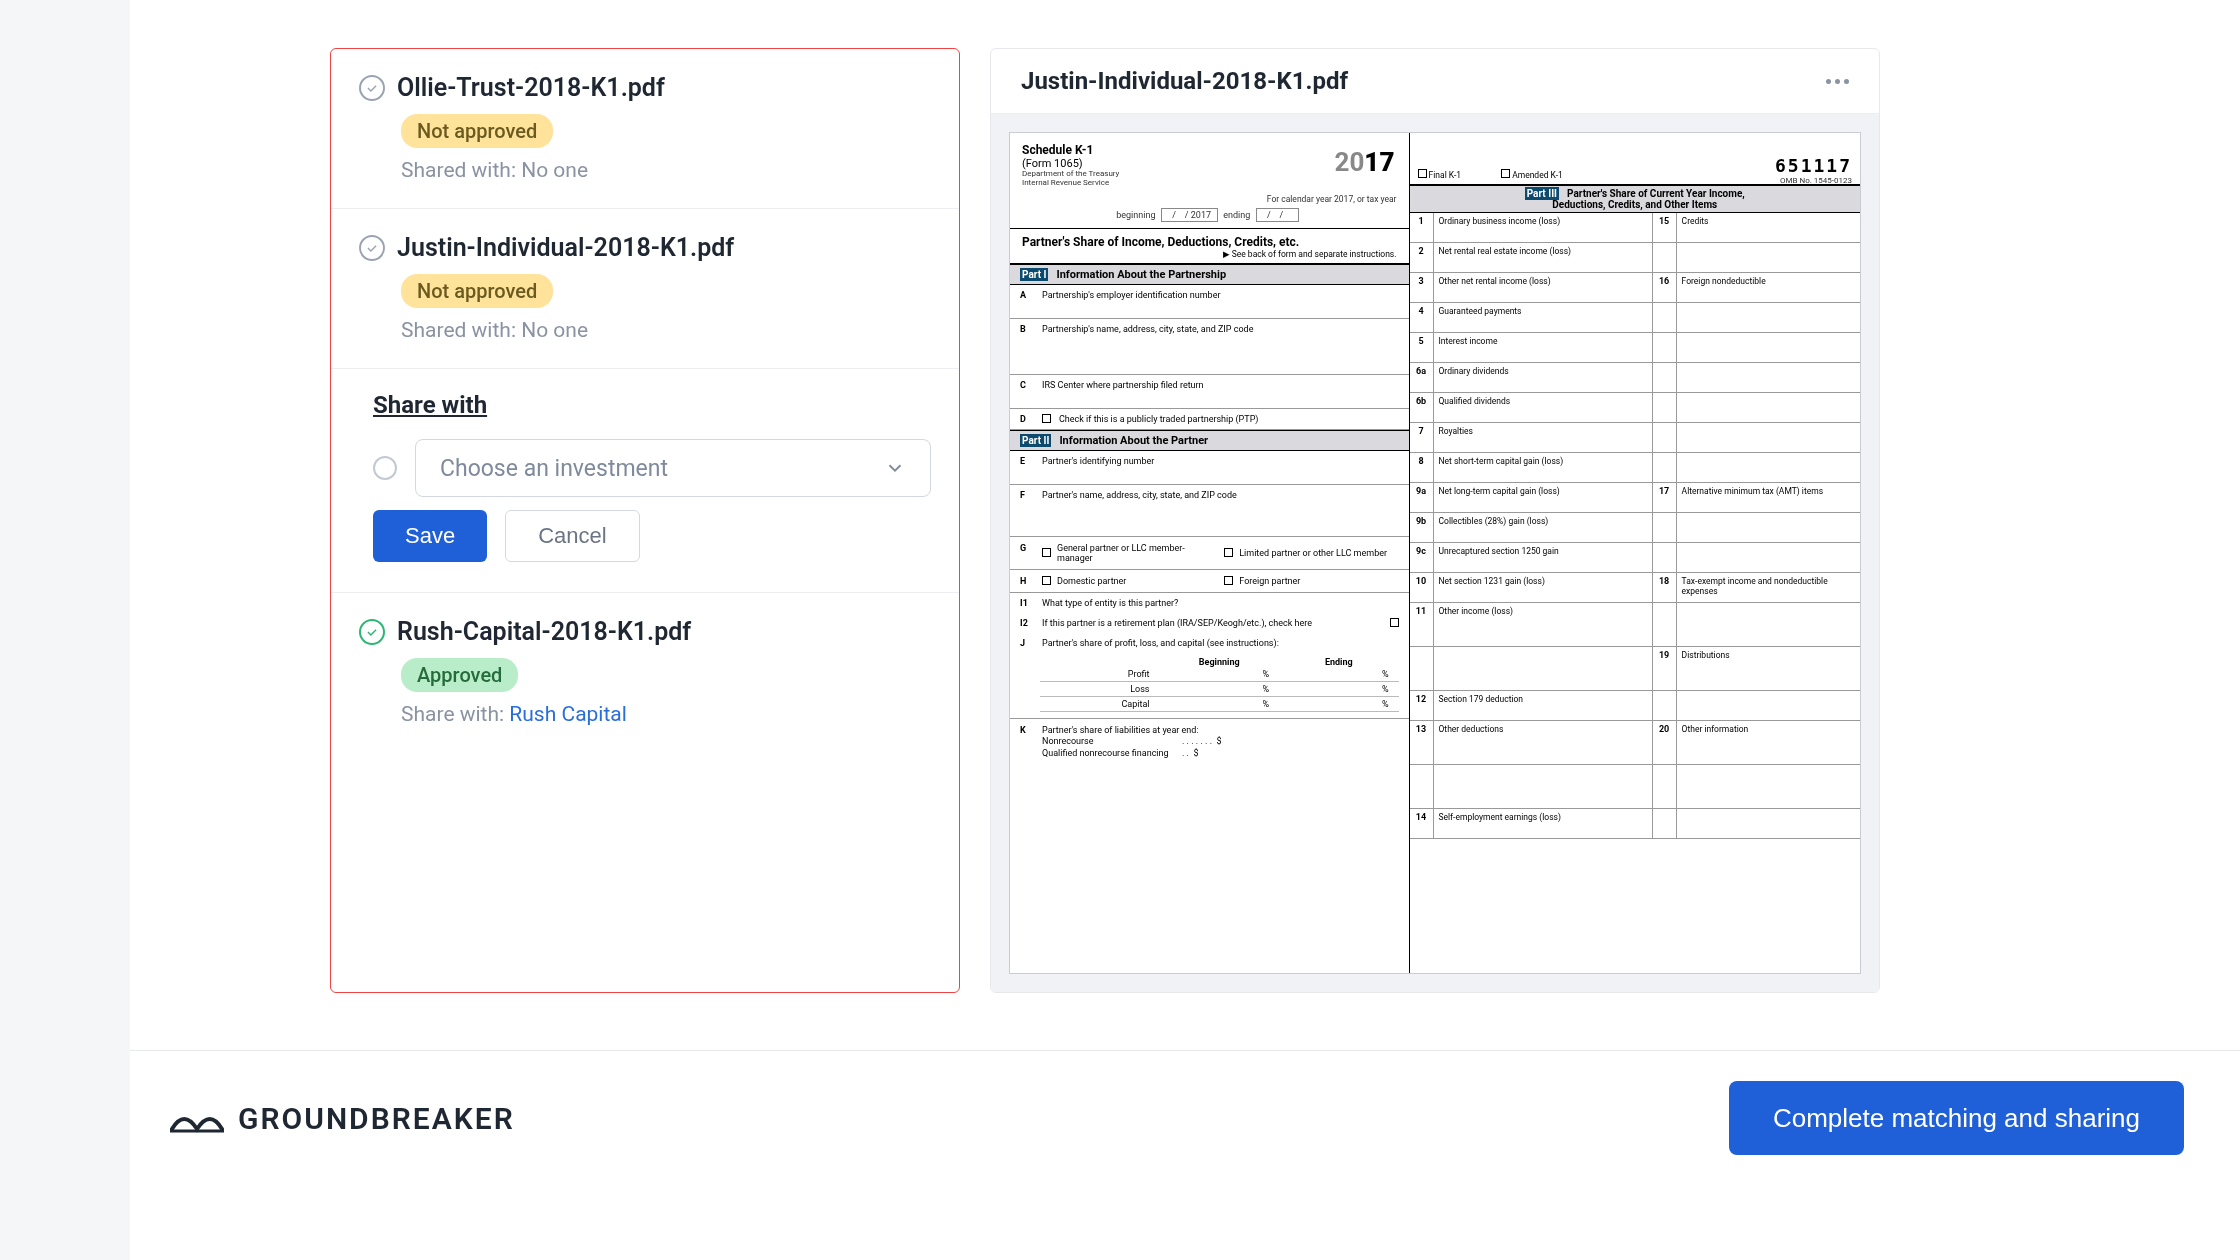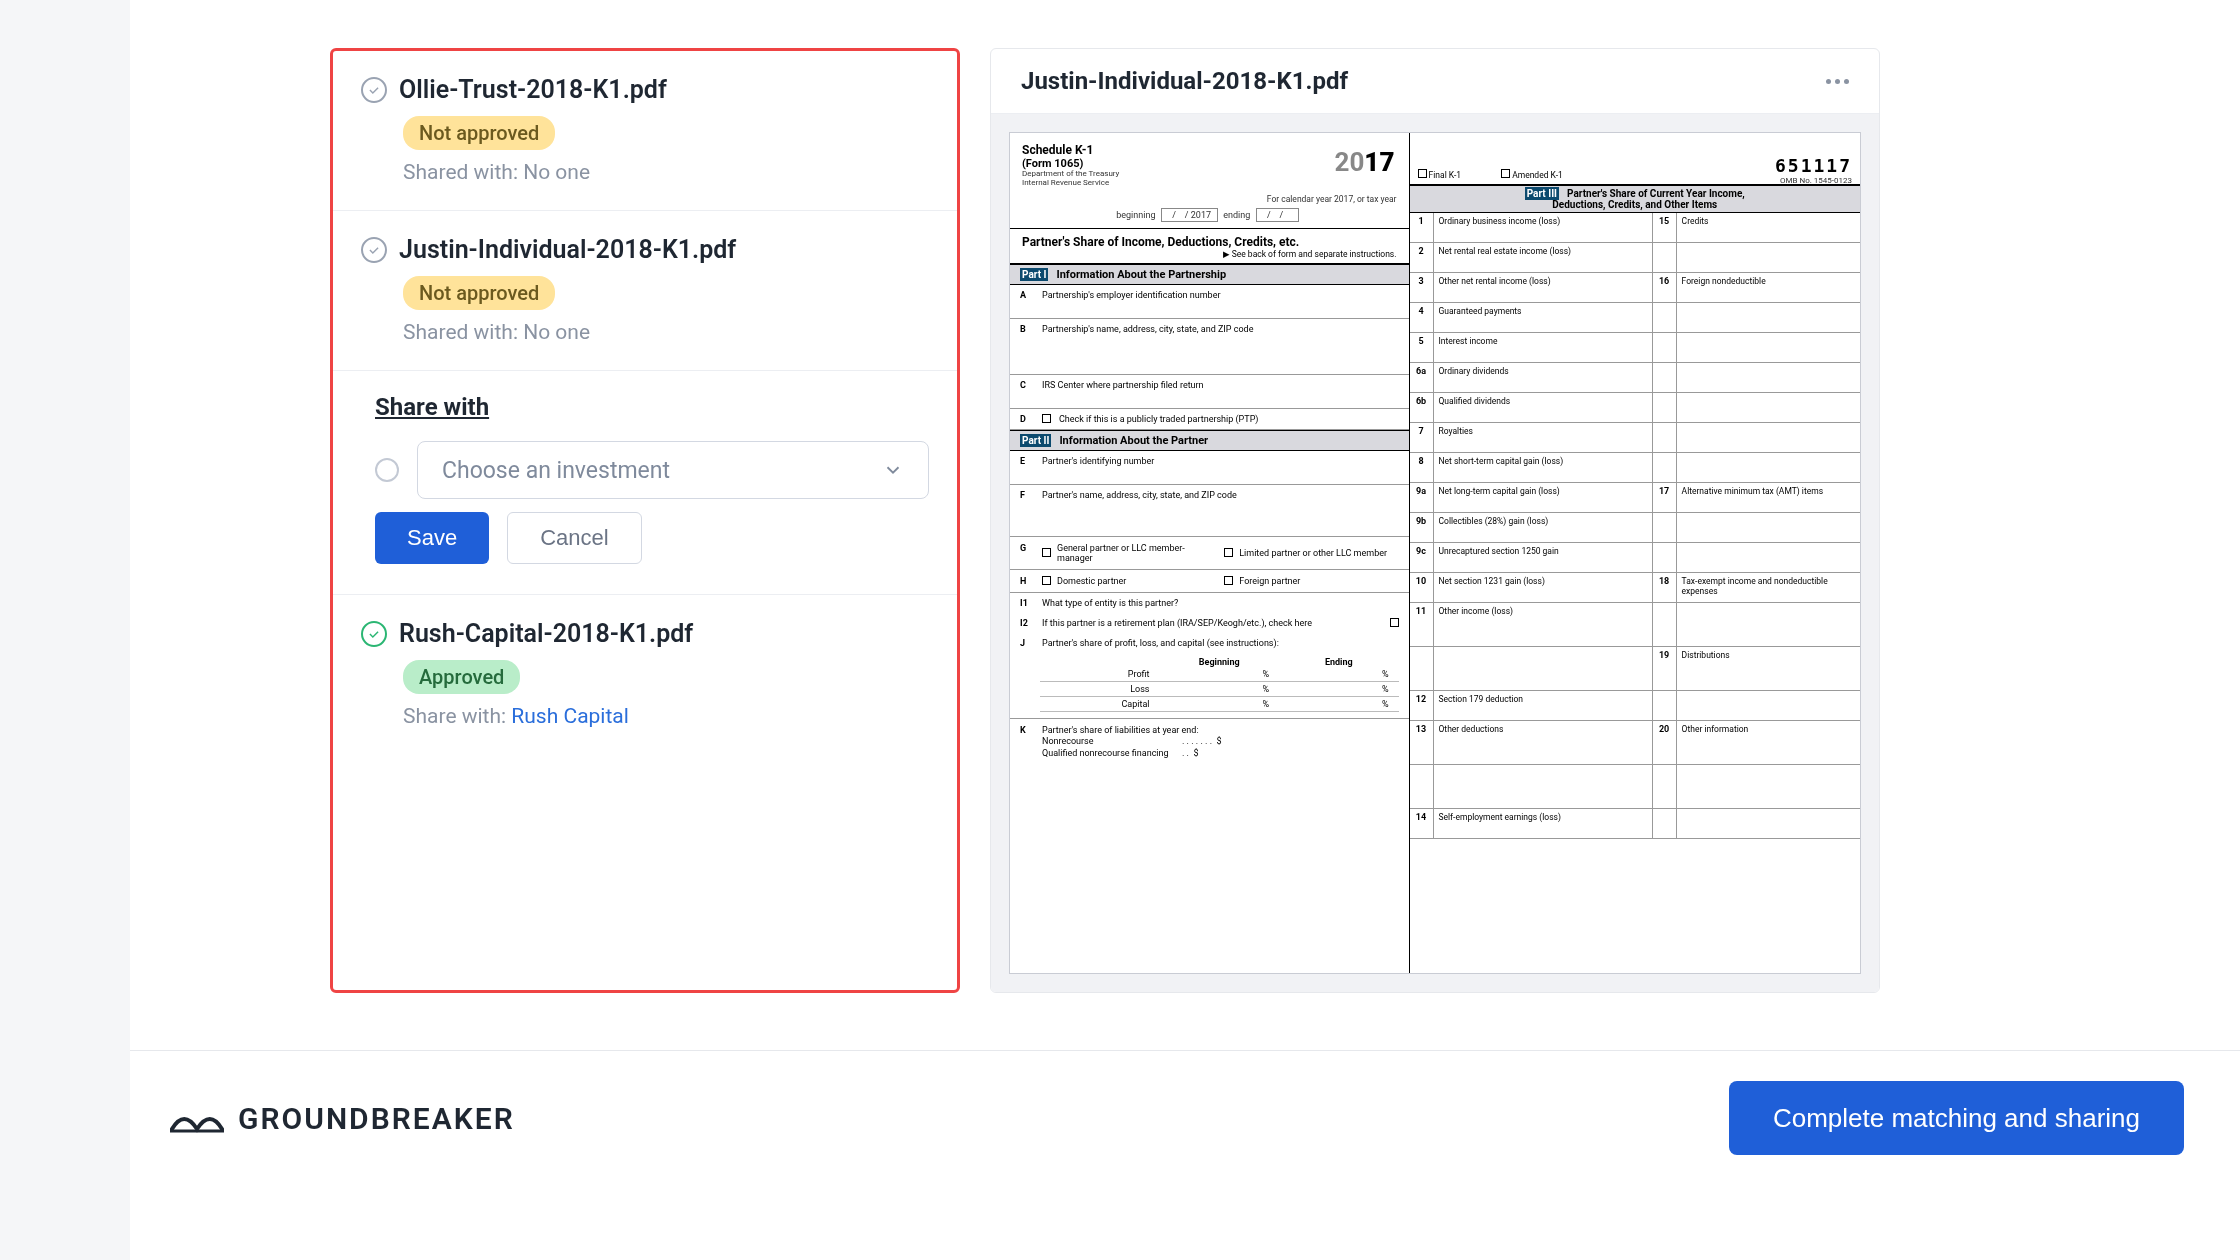--- a/index.html
+++ b/index.html
@@ -19,21 +19,21 @@
     position: relative;
   }
   .content-row {
     display: flex;
     padding: 48px 40px 0 200px;
     gap: 30px;
   }
   
   .file-panel {
     width: 630px;
-    border: 3px solid #ef4444;
+    border: 1px solid #ef4444;
     border-radius: 6px;
     background: #fff;
     overflow: hidden;
   }
   .file-item {
     padding: 24px 28px 26px 28px;
     border-bottom: 1px solid #eceef2;
     position: relative;
   }
   .file-item:last-child { border-bottom: none; }
@@ -172,21 +172,21 @@
     padding: 6px 8px 2px 8px; text-align: right;
   }
   .k1-ocr { font-family: 'OCR A', monospace; font-size: 18px; letter-spacing: 2px; font-weight: 700; }
   .k1-omb { font-size: 8px; color: #333; }
   .k1-head-block {
     padding: 10px 12px 6px 12px;
     border-bottom: 1.5px solid #000;
     position: relative;
   }
   .k1-sched { font-weight: 700; font-size: 12px; }
-  .k1-form-no { font-weight: 700; font-size: 11px; }
+  .k1-form-no { font-weight: 400; font-size: 11px; }
   .k1-dept { font-size: 8px; color: #333; line-height: 1.1; }
   .k1-year {
     position: absolute; right: 14px; top: 14px;
     font-size: 26px; font-weight: 700; color: #888;
   }
   .k1-year b { color: #000; }
   .k1-cal { font-size: 8.5px; text-align: right; margin-top: 6px; color: #333; }
   .k1-date-row { font-size: 9px; text-align: center; margin-top: 4px; color: #333; }
   .k1-date-row .dline { display:inline-block; border: 1px solid #888; padding: 1px 6px; margin: 0 3px; }
   .k1-section-title {

